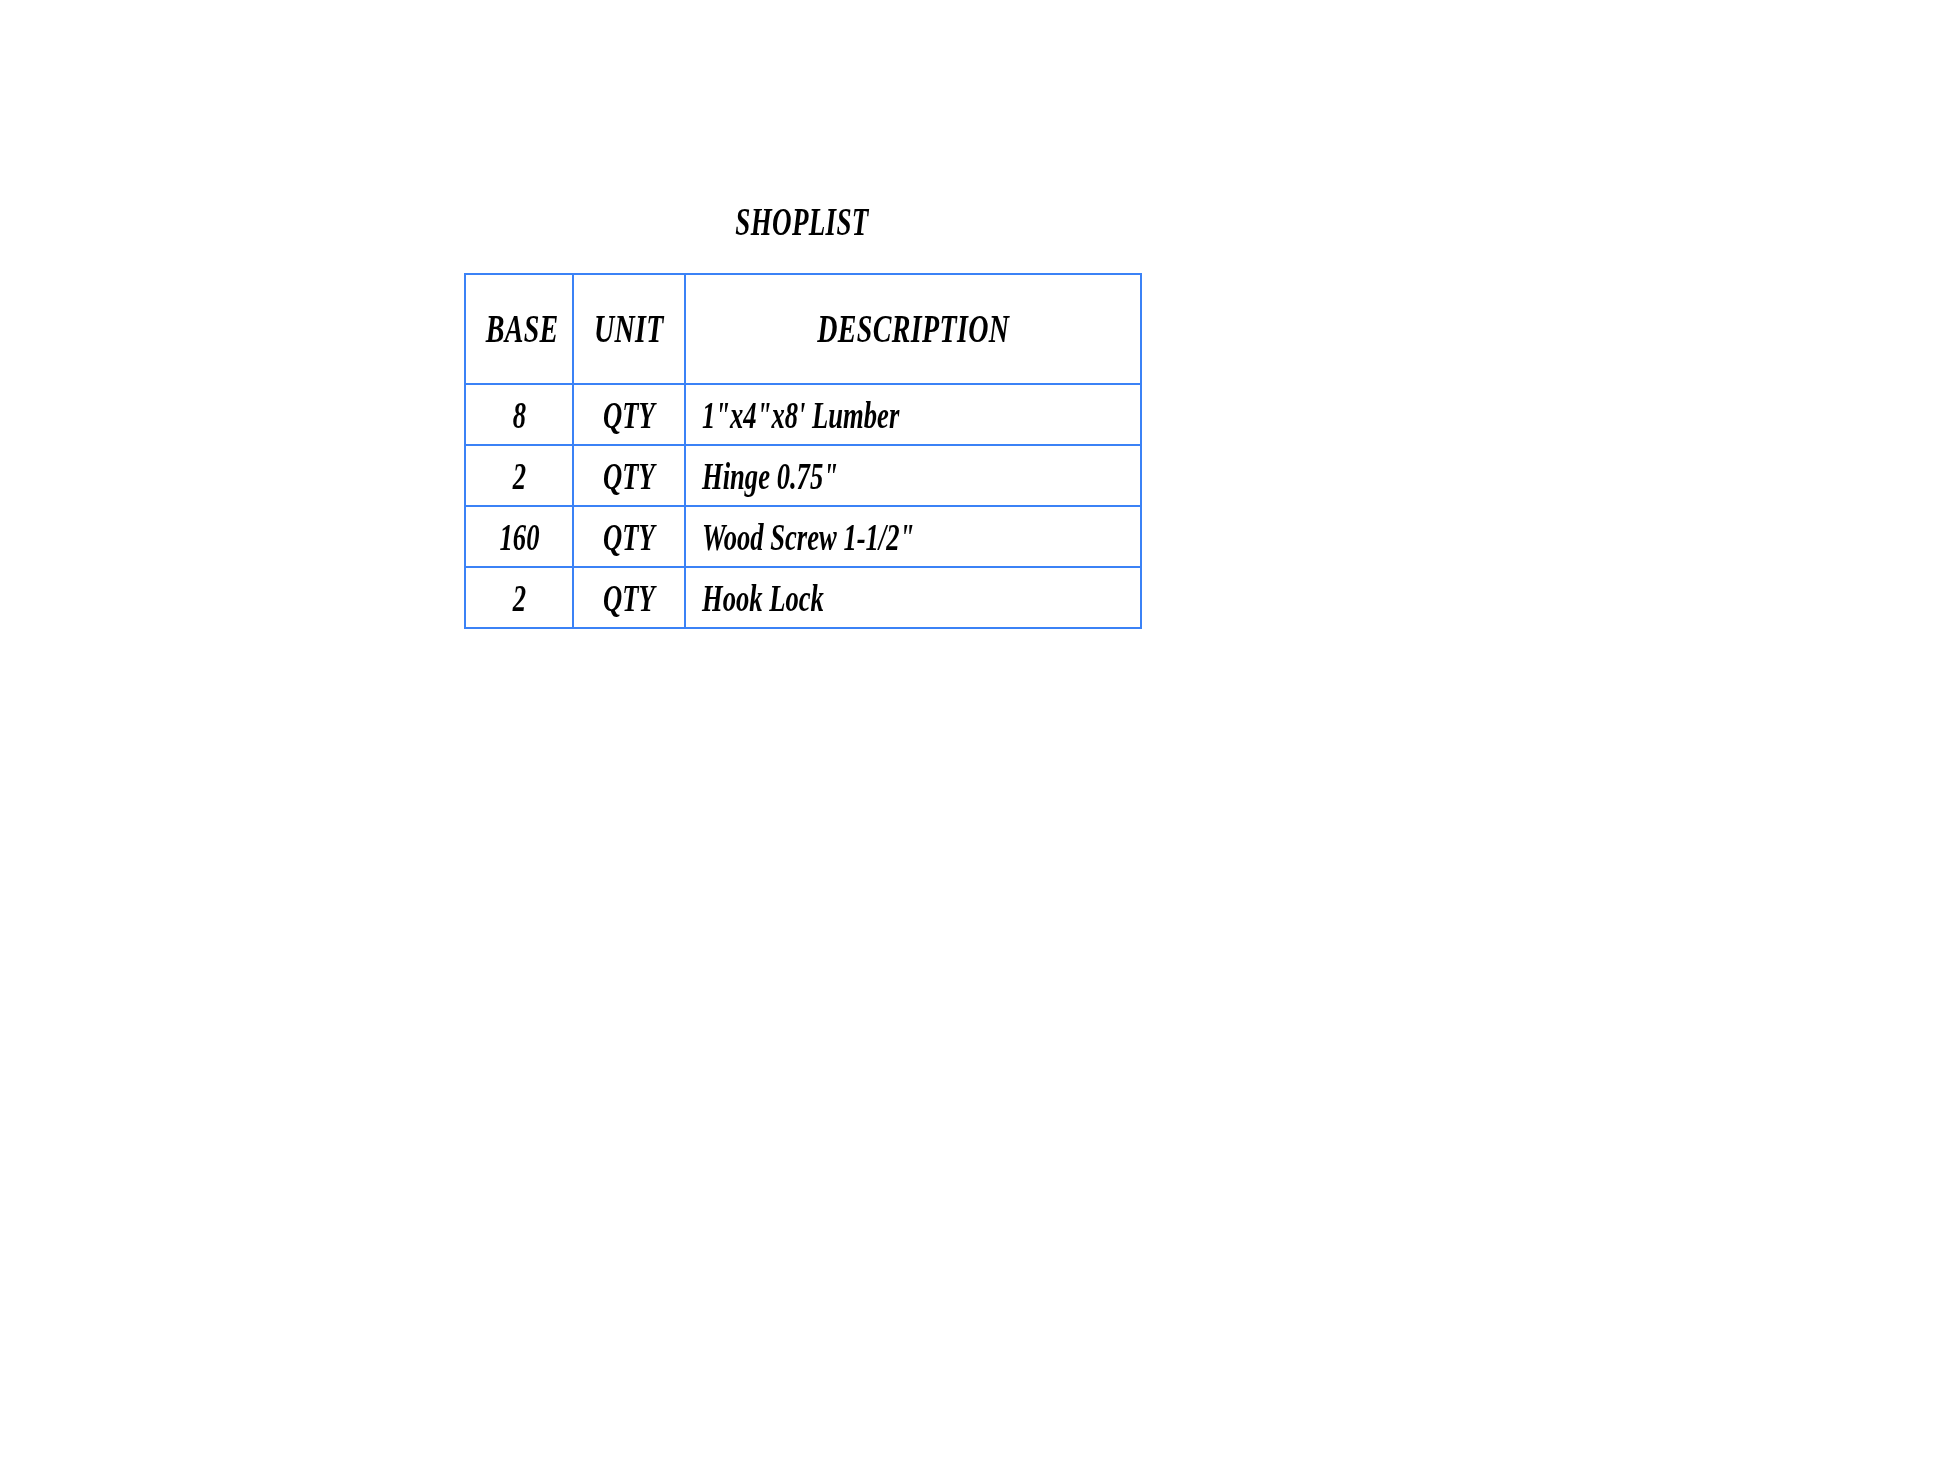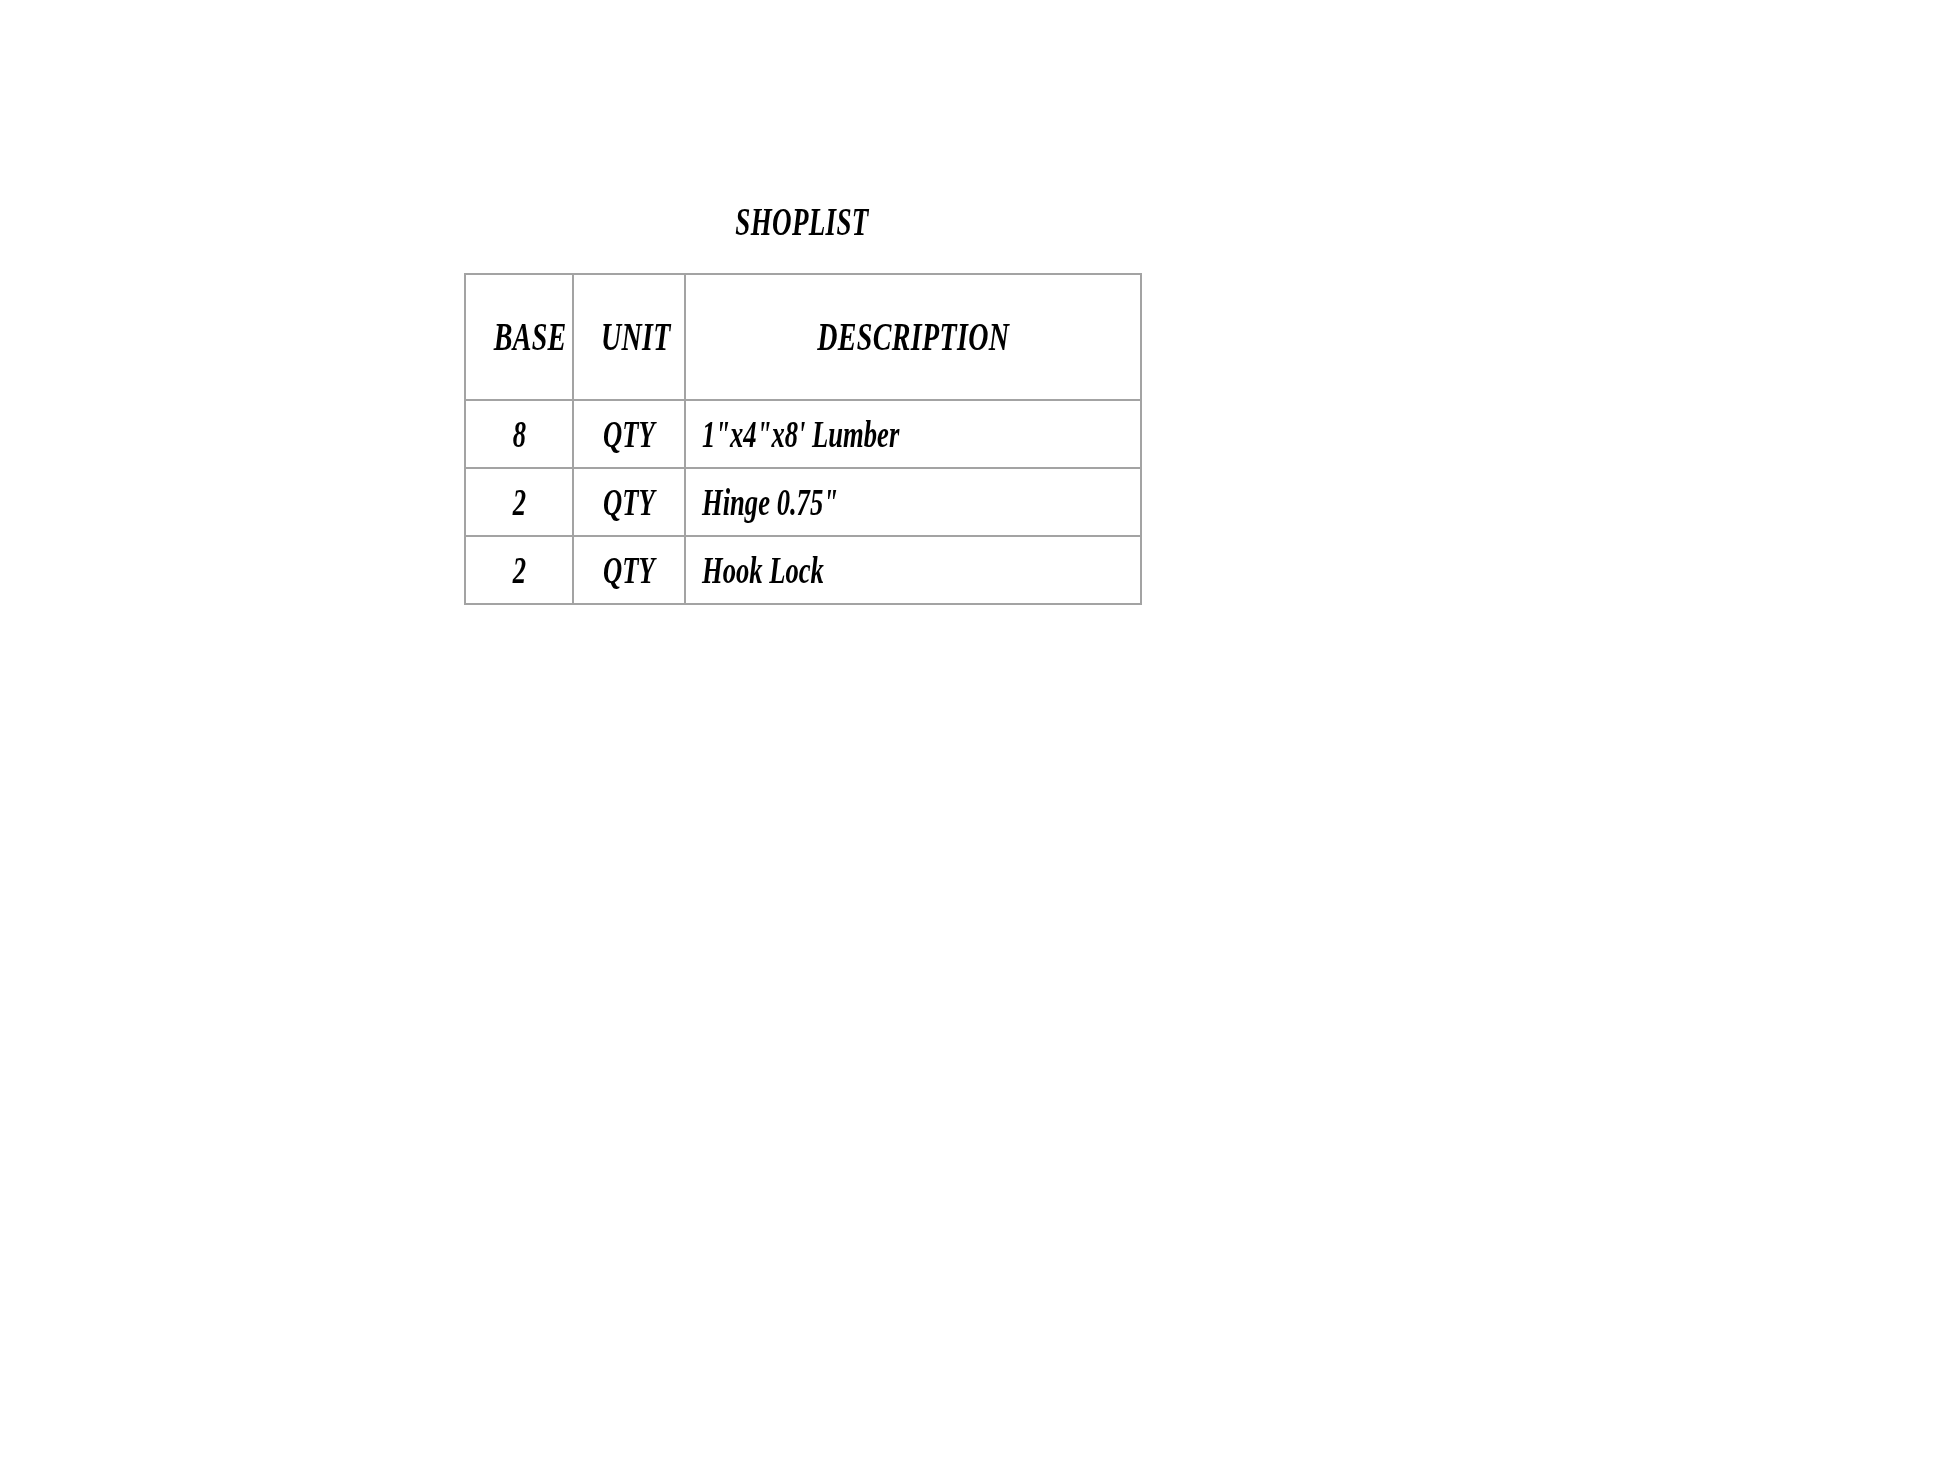--- a/index.html
+++ b/index.html
@@ -48,22 +48,22 @@
     position: absolute;
     left: 464px;
     top: 273px;
     width: 676px;
     border-collapse: collapse;
     table-layout: fixed;
     background: #ffffff;
   }
   #shoplist-table td,
   #shoplist-table th {
-    border: 2px solid #a3a3a3;
-    padding: 12px;
+    border: 2px solid #3b82f6;
+    padding: 4px;
     vertical-align: middle;
     font-weight: 700;
     color: #000;
   }
 
   col.col-base { width: 108px; }
   col.col-unit { width: 112px; }
   col.col-desc { width: 456px; }
 
   
@@ -149,20 +149,31 @@
         </td>
         <td class="cell-unit">
           <span class="cell-text">QTY</span>
         </td>
         <td class="cell-desc">
           <span class="cell-text">Hinge 0.75"</span>
         </td>
       </tr>
       <tr>
         <td class="cell-num">
+          <span class="cell-text">160</span>
+        </td>
+        <td class="cell-unit">
+          <span class="cell-text">QTY</span>
+        </td>
+        <td class="cell-desc">
+          <span class="cell-text">Wood Screw 1-1/2"</span>
+        </td>
+      </tr>
+      <tr>
+        <td class="cell-num">
           <span class="cell-text">2</span>
         </td>
         <td class="cell-unit">
           <span class="cell-text">QTY</span>
         </td>
         <td class="cell-desc">
           <span class="cell-text">Hook Lock</span>
         </td>
       </tr>
     </tbody>

